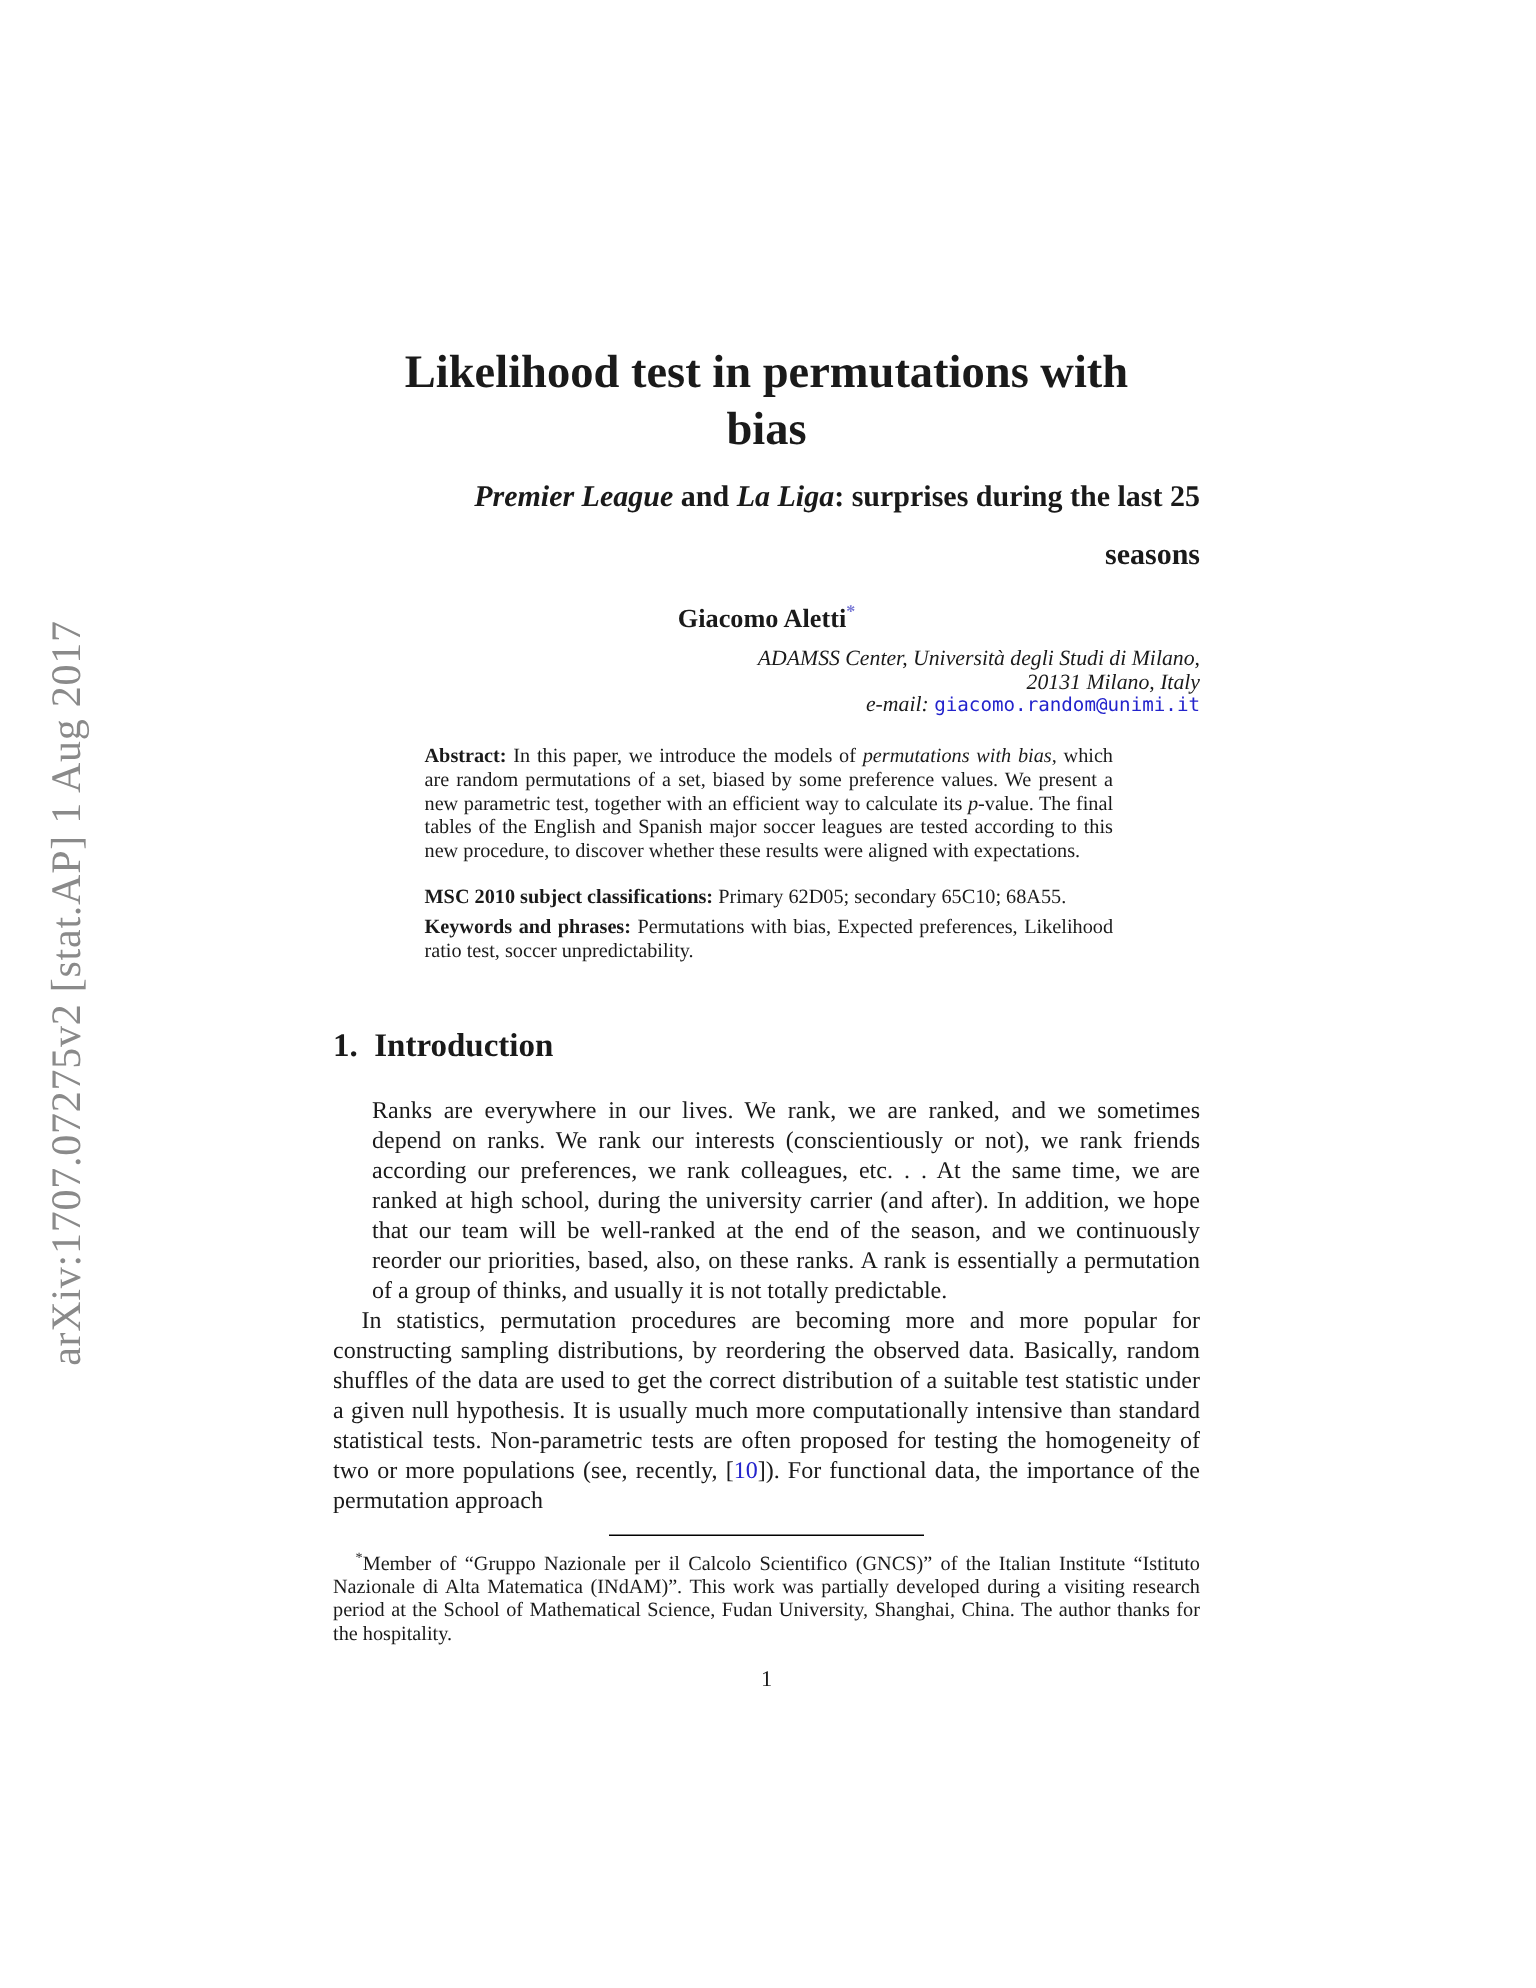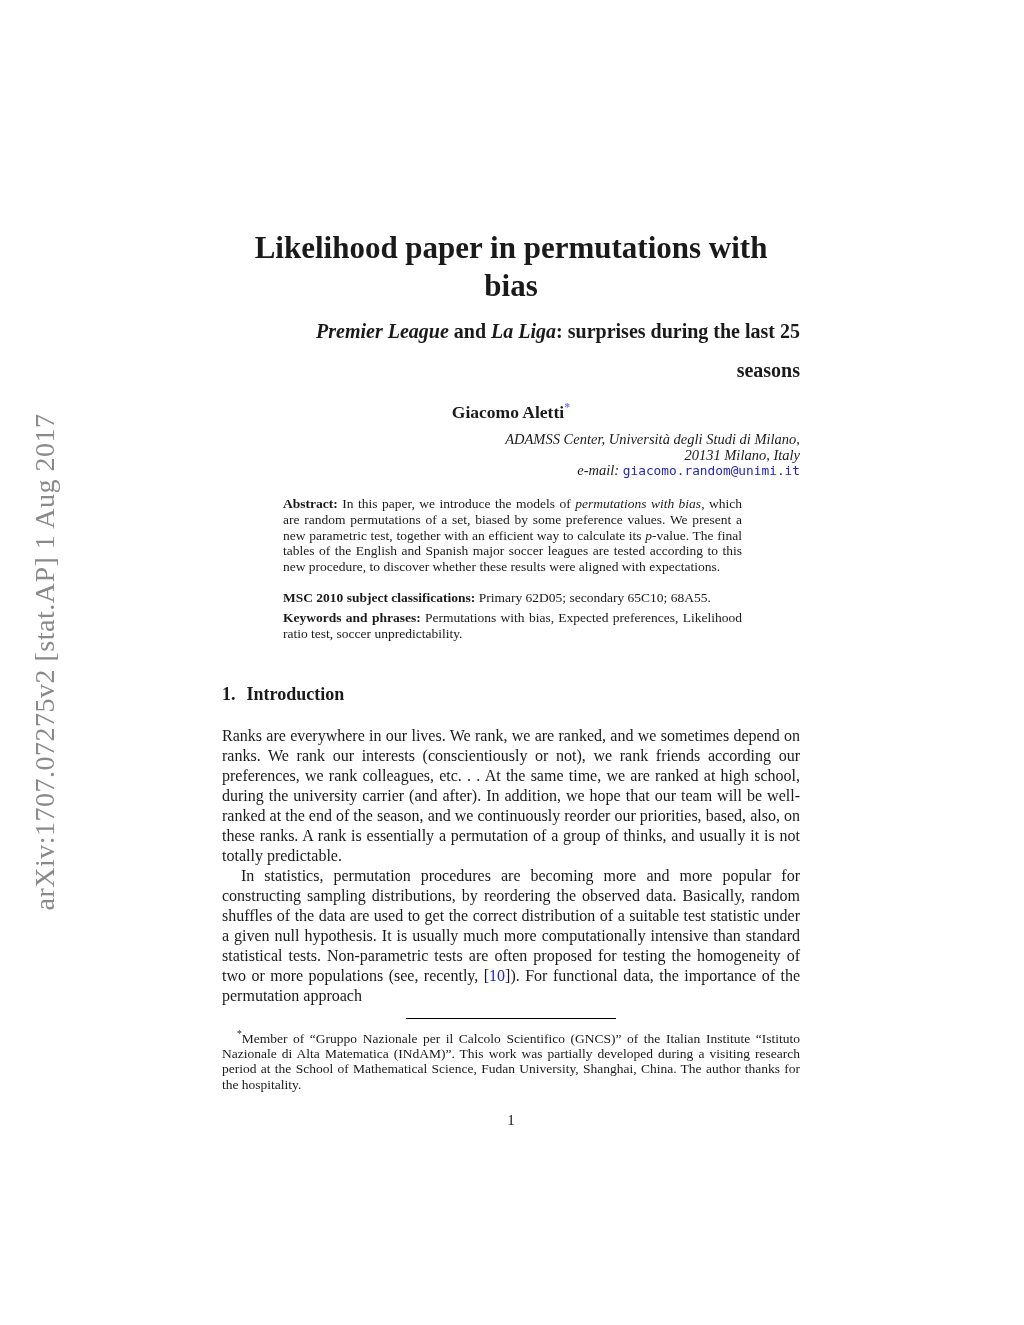--- a/index.html
+++ b/index.html
@@ -96,31 +96,31 @@
     margin-left: 61px;
     width: 459px;
     font-size: 13.5px;
     line-height: 15.7px;
     text-align: justify;
   }
 
   .section-heading {
     margin-top: 42px;
     font-weight: bold;
-    font-size: 18px;
+    font-size: 22px;
   }
   .section-heading .sec-num { margin-right: 11px; }
 
   .para {
     margin: 0;
     font-size: 16px;
     line-height: 20px;
     text-align: justify;
   }
-  .para-first { margin-top: 21px; }
+  .para-first { margin-top: 21px; margin-left: 26px; }
   .para-indent { text-indent: 19px; }
 
   .cite-link { text-decoration: none; }
 
   .footnote-rule {
     margin-top: 12px;
     width: 210px;
     border: 0;
     border-top: 1.4px solid #000;
   }
@@ -145,21 +145,21 @@
 </head>
 <body>
 
 <div class="page">
 
   <div class="watermark">arXiv:1707.07275v2  [stat.AP]  1 Aug 2017</div>
 
   <div class="content">
 
     <div class="title">
-      <span>Likelihood paper in permutations with</span><br>
+      <span>Likelihood test in permutations with</span><br>
       <span>bias</span>
     </div>
 
     <div class="subtitle">
       <span class="em">Premier League</span><span> and </span><span class="em">La Liga</span><span>: surprises during the last 25</span><br>
       <span>seasons</span>
     </div>
 
     <div class="author">
       <span>Giacomo Aletti</span><sup style="color:#7a7ad6">*</sup>

